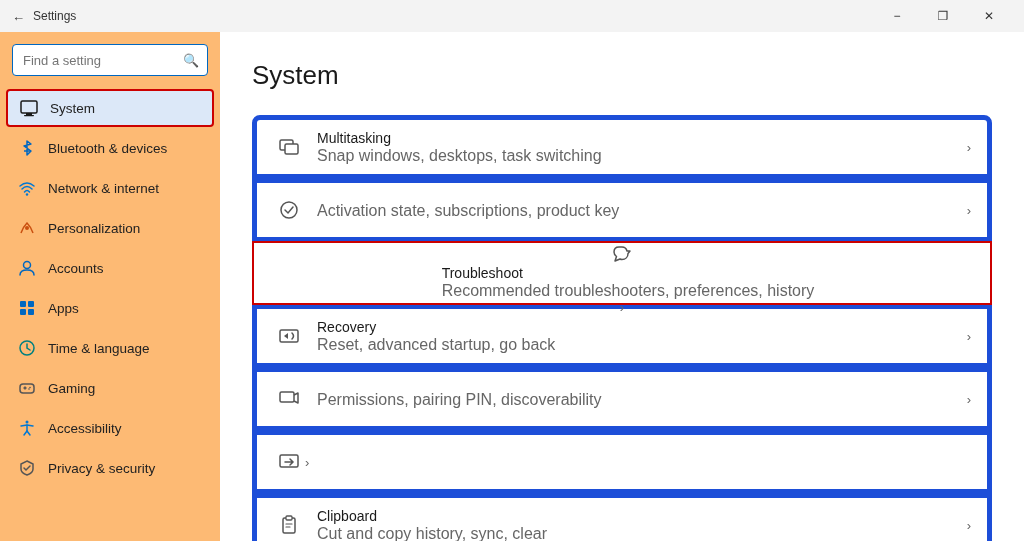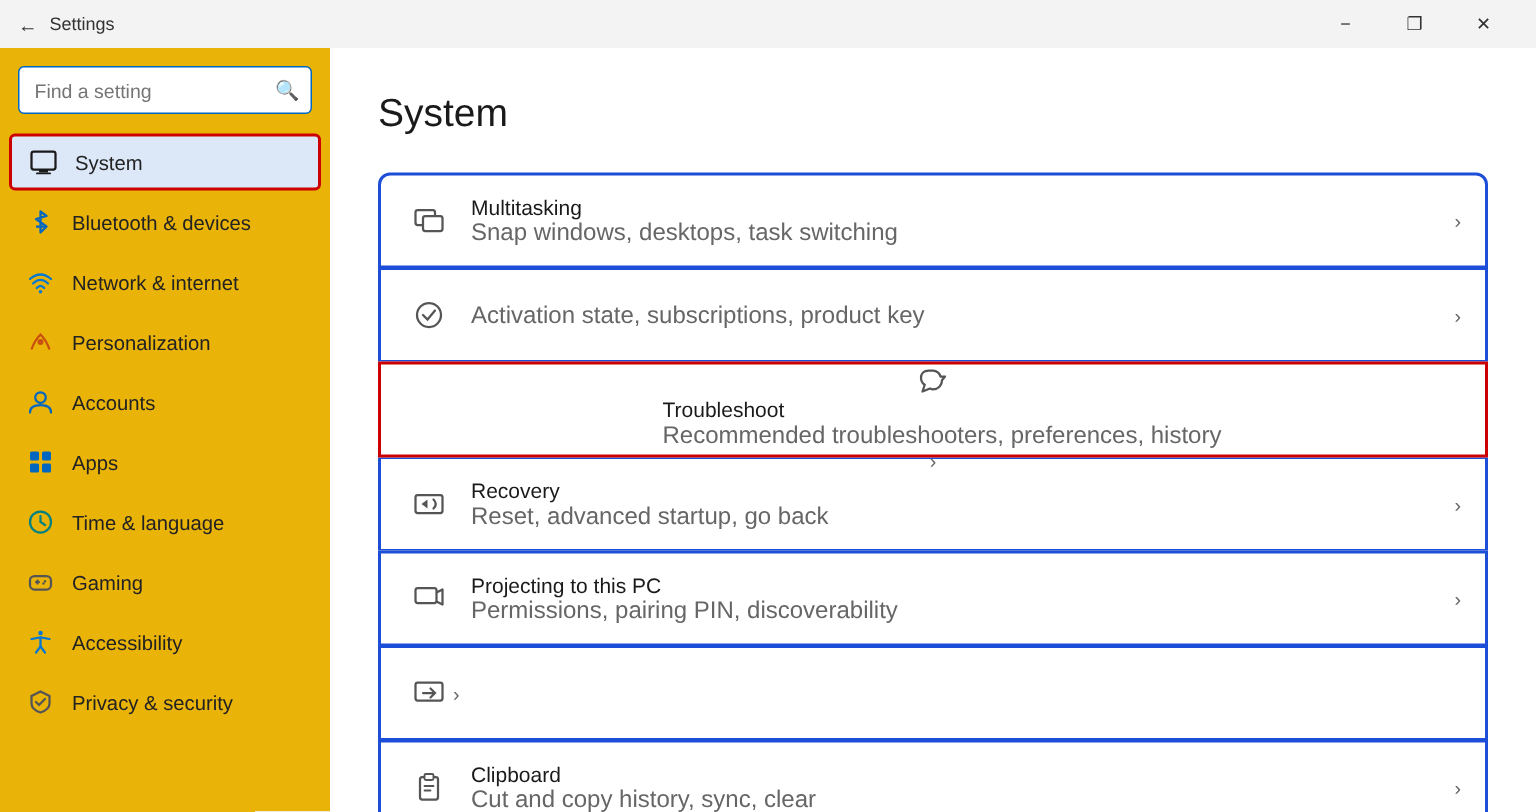--- a/index.html
+++ b/index.html
@@ -50,21 +50,21 @@
     
     .app-body {
       display: flex;
       flex: 1;
       overflow: hidden;
     }
 
     
     .sidebar {
       width: 220px;
-      background: #eab308;
+      background: #fdba74;
       flex-shrink: 0;
       display: flex;
       flex-direction: column;
       padding-top: 8px;
       overflow-y: auto;
     }
 
     .search-container {
       margin: 4px 12px 12px 12px;
       position: relative;
@@ -133,21 +133,21 @@
       display: flex;
       flex-direction: column;
       gap: 0;
     }
 
     .settings-item {
       display: flex;
       align-items: center;
       height: 64px;
       padding: 0 16px;
-      border: 2px solid #1d4ed8;
+      border: 5px solid #1d4ed8;
       margin-bottom: -1px;
       cursor: pointer;
       background: white;
       transition: background 0.1s;
     }
     .settings-item:first-child { border-radius: 8px 8px 0 0; }
     .settings-item:last-child { border-radius: 0 0 8px 8px; margin-bottom: 0; }
     .settings-item:only-child { border-radius: 8px; }
     .settings-item.highlighted {
       border: 2px solid #cc0000;
@@ -384,21 +384,20 @@
       </div>
 
       <div class="settings-item">
         <div class="item-icon">
           <svg width="22" height="22" viewBox="0 0 22 22" fill="none">
             <rect x="2" y="4" width="14" height="10" rx="1.5" stroke="#555" stroke-width="1.5" fill="none"></rect>
             <path d="M16 7 L20 5 L20 15 L16 13" stroke="#555" stroke-width="1.5" fill="none" stroke-linejoin="round"></path>
           </svg>
         </div>
         <div class="item-text">
-          <div class="item-title">Projecting to this PC</div>
           <div class="item-subtitle">Permissions, pairing PIN, discoverability</div>
         </div>
         <div class="item-chevron">›</div>
       </div>
 
       <div class="settings-item">
         <div class="item-icon">
           <svg width="22" height="22" viewBox="0 0 22 22" fill="none">
             <rect x="2" y="4" width="18" height="12" rx="1.5" stroke="#555" stroke-width="1.5" fill="none"></rect>
             <path d="M7 11 L15 11 M12 8 L15 11 L12 14" stroke="#555" stroke-width="1.5" stroke-linecap="round" fill="none"></path>

